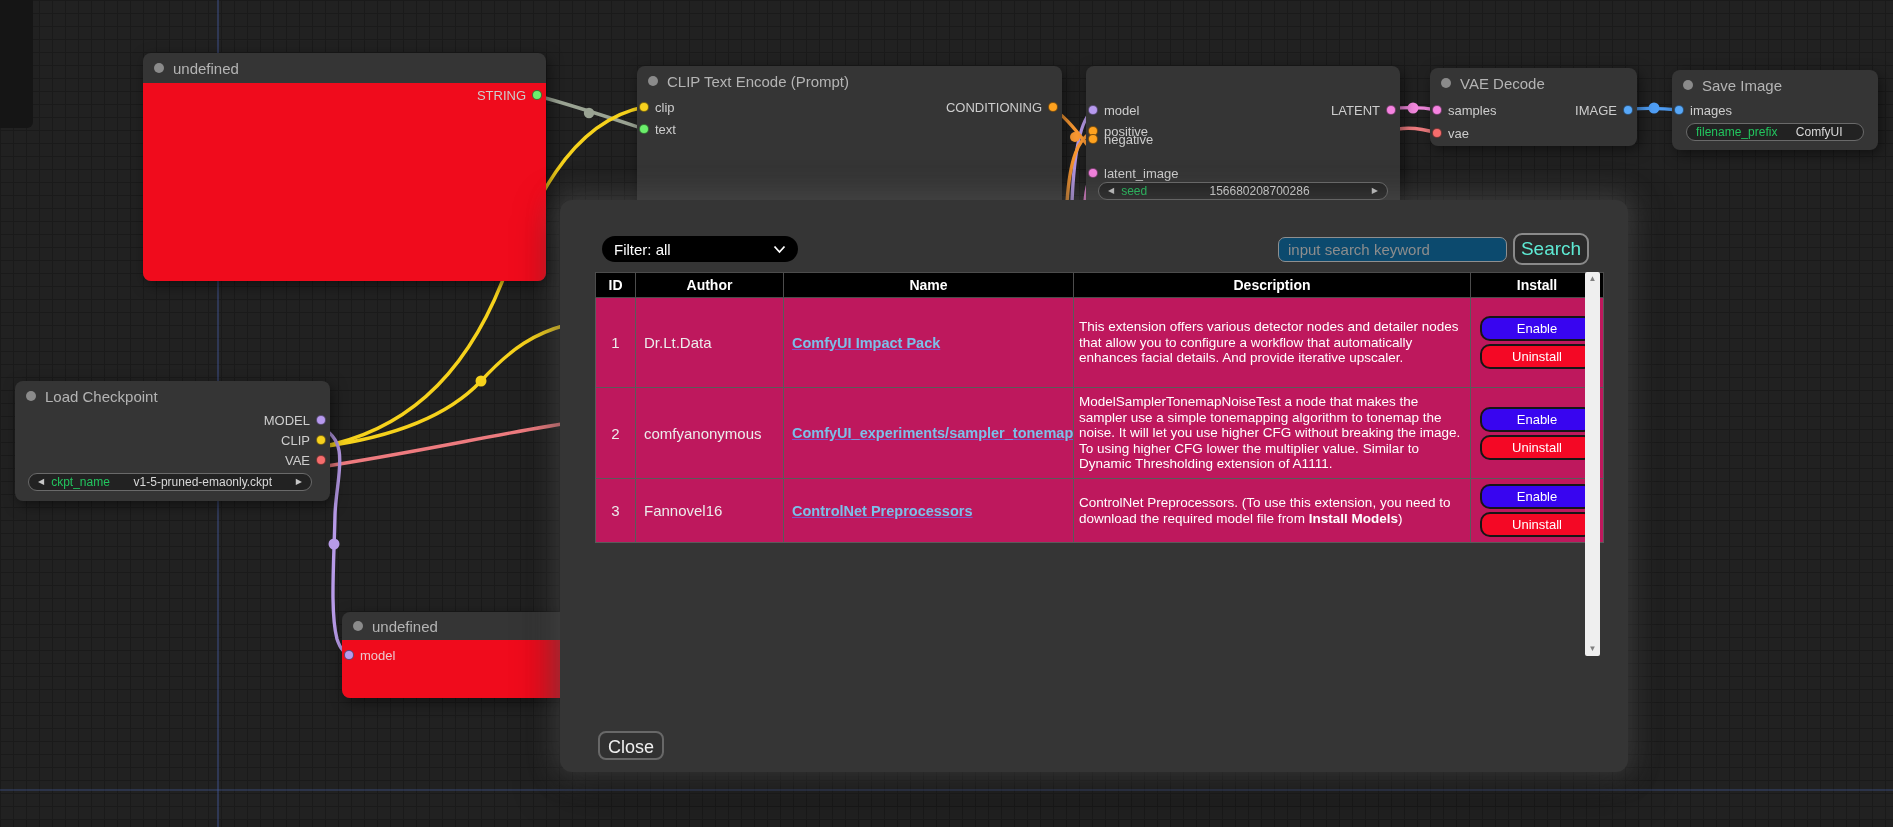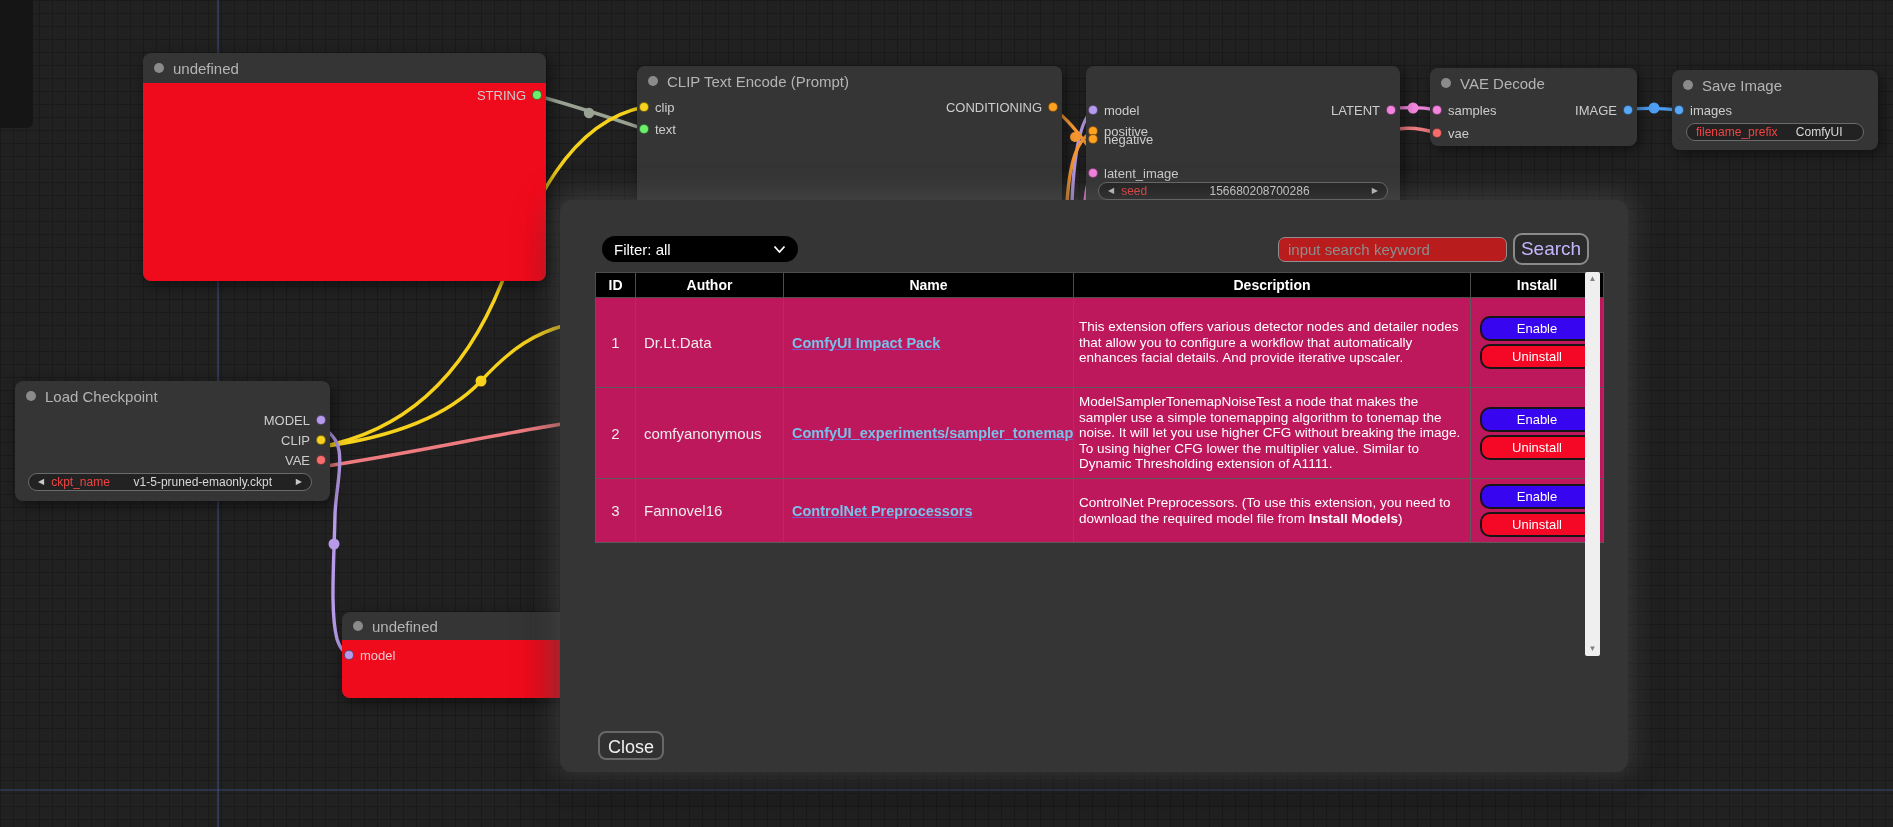--- a/index.html
+++ b/index.html
@@ -22,33 +22,33 @@
   .nbody-red{position:absolute;left:0;right:0;bottom:0;background:#f00b1c;border-radius:0 0 8px 8px;}
   .srow{position:absolute;display:flex;align-items:center;gap:6px;height:14px;font-size:13px;color:#cdcdcd;z-index:3;white-space:nowrap;}
   .srow.in{left:2px;}
   .srow.out{right:4px;flex-direction:row-reverse;}
   .srow.pinklabel{color:#ecc6cc;}
   .sdot{width:10px;height:10px;border-radius:50%;border:1px solid rgba(0,0,0,0.5);box-sizing:border-box;flex:none;}
   .c-green{background:#6cef6c}.c-yellow{background:#f7d11e}.c-orange{background:#ffa21f}
   .c-purple{background:#b79aee}.c-pink{background:#f583e0}.c-salmon{background:#f56d6d}.c-blue{background:#58a8f8}
   .widget{position:absolute;display:flex;align-items:center;background:#222;border:1px solid #6a6a6a;border-radius:10px;
     height:18px;font-size:12px;color:#d8d8d8;padding:0 9px;box-sizing:border-box;gap:7px;z-index:3;}
-  .wlabel{color:#ef4444;white-space:nowrap;}
+  .wlabel{color:#22c55e;white-space:nowrap;}
   .wvalue{flex:1;text-align:center;color:#d8d8d8;white-space:nowrap;}
   .warrow{font-size:8px;color:#c8c8c8;line-height:1;cursor:pointer;}
 
   .dialog{position:absolute;left:560px;top:200px;width:1068px;height:572px;background:#353535;border-radius:12px;
     box-shadow:0 0 28px 6px rgba(150,150,150,0.28),0 12px 44px rgba(0,0,0,0.55);z-index:10;}
   .filter-select{position:absolute;left:42px;top:36px;width:196px;height:26px;background:#000;border-radius:13px;
     color:#fff;font-size:15px;display:flex;align-items:center;justify-content:space-between;padding:0 12px;box-sizing:border-box;cursor:pointer;}
-  .search-input{position:absolute;left:718px;top:37px;width:229px;height:25px;background:#b91c1c;border:1px solid #8f8f8f;
+  .search-input{position:absolute;left:718px;top:37px;width:229px;height:25px;background:#0c4a6e;border:1px solid #8f8f8f;
     border-radius:7px;color:#ddd;font-size:15px;padding:0 9px;box-sizing:border-box;font-family:inherit;}
   .search-input::placeholder{color:#8d8d8d;}
   .search-btn{position:absolute;left:953px;top:33px;width:76px;height:32px;background:#2a2a2a;border:2px solid #8a8a8a;
-    border-radius:9px;color:#c4b5fd;font-size:19px;font-family:inherit;cursor:pointer;padding:0;}
+    border-radius:9px;color:#5eead4;font-size:19px;font-family:inherit;cursor:pointer;padding:0;}
   .table-wrap{position:absolute;left:35px;top:72px;width:983px;}
   .xtable{border-collapse:collapse;table-layout:fixed;width:983px;background:#1d1d1d;}
   .xtable th{background:#000;color:#fff;font-size:14px;font-weight:bold;height:20px;border:1px solid #4c4c4c;padding:2px;}
   .xtable td{border:1px solid #5a5a5a;background:#be185d;vertical-align:middle;padding:0;}
   .w-id{width:35px}.w-author{width:143px}.w-name{width:285px}.w-desc{width:392px}.w-install{width:128px}
   tr.r1 td{height:85px}tr.r2 td{height:86px}tr.r3 td{height:59px}
   .c-id{text-align:center;font-size:15px;color:#ececec;}
   .c-author{padding-left:8px !important;font-size:15px;color:#ececec;}
   .c-name{padding-left:8px !important;white-space:nowrap;overflow:hidden;}
   .c-name a{color:#7bc0ea;font-weight:bold;font-size:14.5px;text-decoration:underline;text-decoration-color:#7a57c9;cursor:pointer;}

